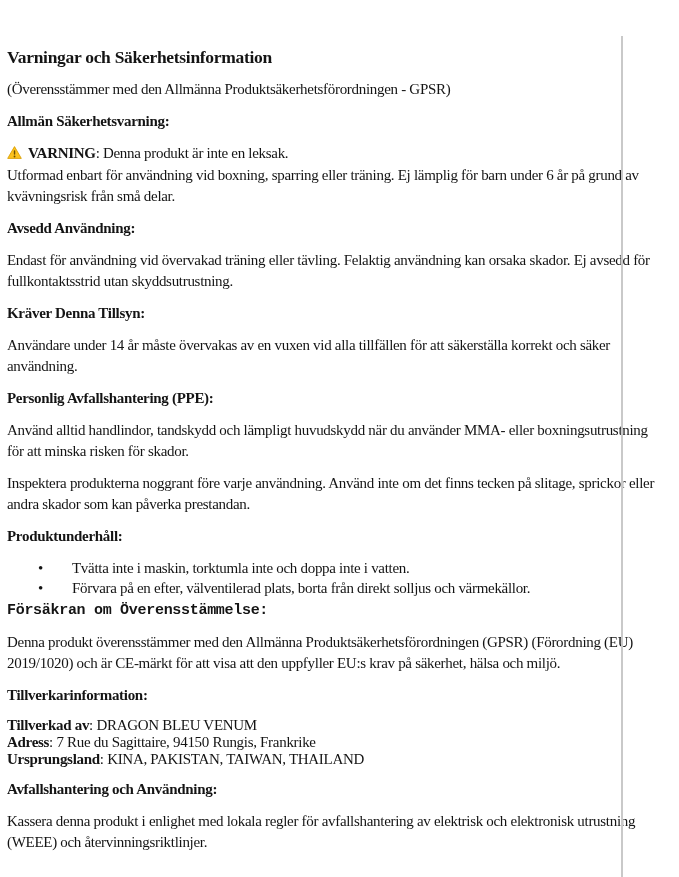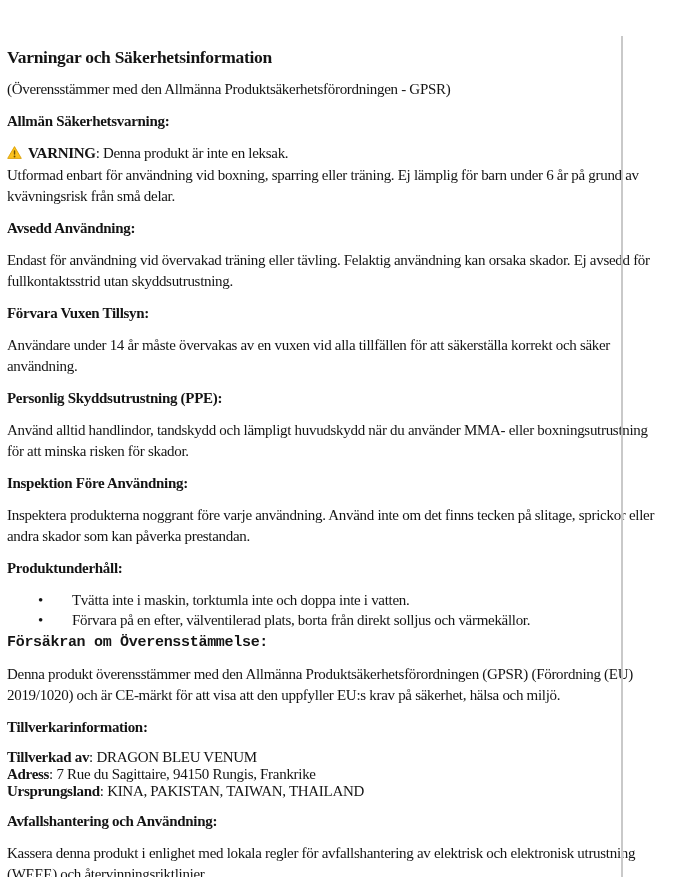--- a/index.html
+++ b/index.html
@@ -107,27 +107,26 @@
             <circle cx="12.05" cy="17" r="1.5" fill="#6b4e00"></circle>
           </svg>
         </span><strong>VARNING</strong><span>: Denna produkt är inte en leksak.</span>
       </div>
       <div class="warn-body">Utformad enbart för användning vid boxning, sparring eller träning. Ej lämplig för barn under 6 år på grund av kvävningsrisk från små delar.</div>
     </div>
 
     <div class="sec-heading">Avsedd Användning:</div>
     <p class="body">Endast för användning vid övervakad träning eller tävling. Felaktig användning kan orsaka skador. Ej avsedd för fullkontaktsstrid utan skyddsutrustning.</p>
 
-    <div class="sec-heading">Förvara Vuxen Tillsyn:</div>
+    <div class="sec-heading">Kräver Denna Tillsyn:</div>
     <p class="body">Användare under 14 år måste övervakas av en vuxen vid alla tillfällen för att säkerställa korrekt och säker användning.</p>
 
-    <div class="sec-heading">Personlig Skyddsutrustning (PPE):</div>
+    <div class="sec-heading">Personlig Avfallshantering (PPE):</div>
     <p class="body">Använd alltid handlindor, tandskydd och lämpligt huvudskydd när du använder MMA- eller boxningsutrustning för att minska risken för skador.</p>
 
-    <div class="sec-heading">Inspektion Före Användning:</div>
     <p class="body">Inspektera produkterna noggrant före varje användning. Använd inte om det finns tecken på slitage, sprickor eller andra skador som kan påverka prestandan.</p>
 
     <div class="sec-heading">Produktunderhåll:</div>
     <ul class="bullets">
       <li>Tvätta inte i maskin, torktumla inte och doppa inte i vatten.</li>
       <li>Förvara på en efter, välventilerad plats, borta från direkt solljus och värmekällor.</li>
     </ul>
 
     <div class="sec-heading tight">Försäkran om Överensstämmelse:</div>
     <p class="body">Denna produkt överensstämmer med den Allmänna Produktsäkerhetsförordningen (GPSR) (Förordning (EU) 2019/1020) och är CE-märkt för att visa att den uppfyller EU:s krav på säkerhet, hälsa och miljö.</p>

